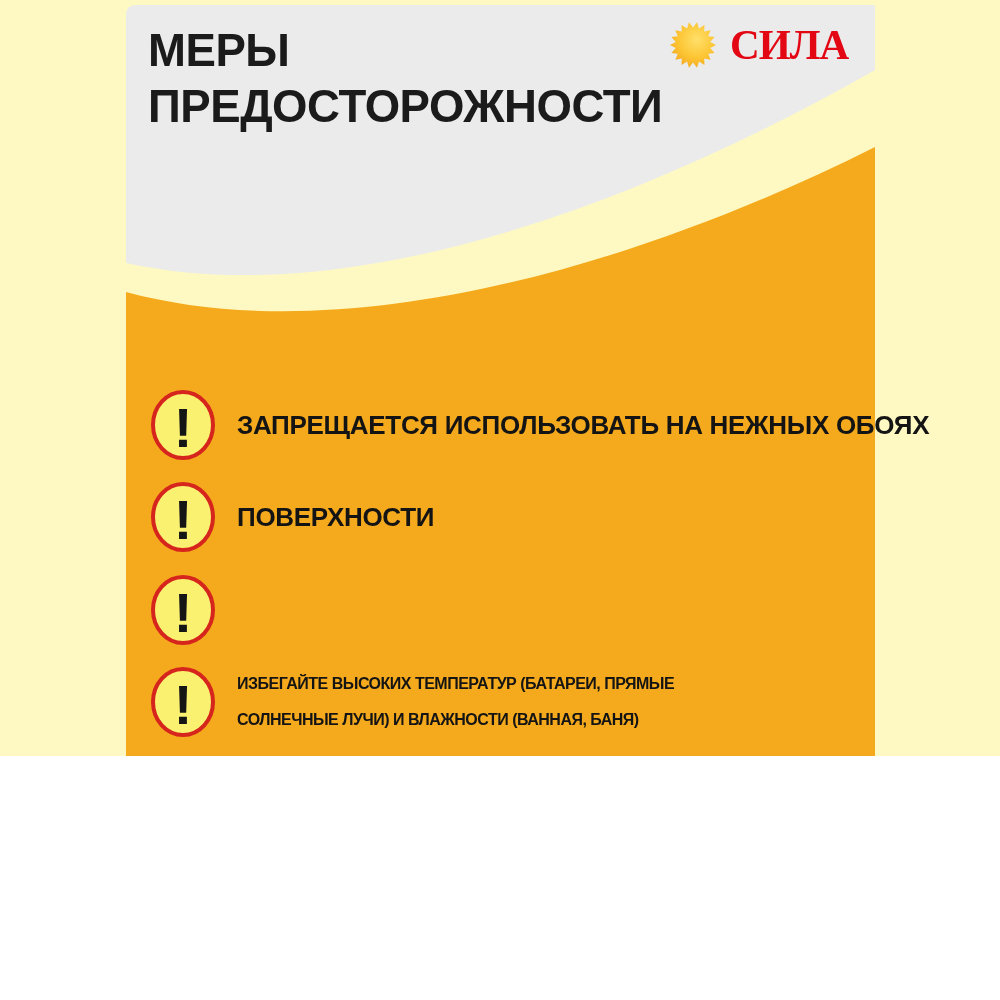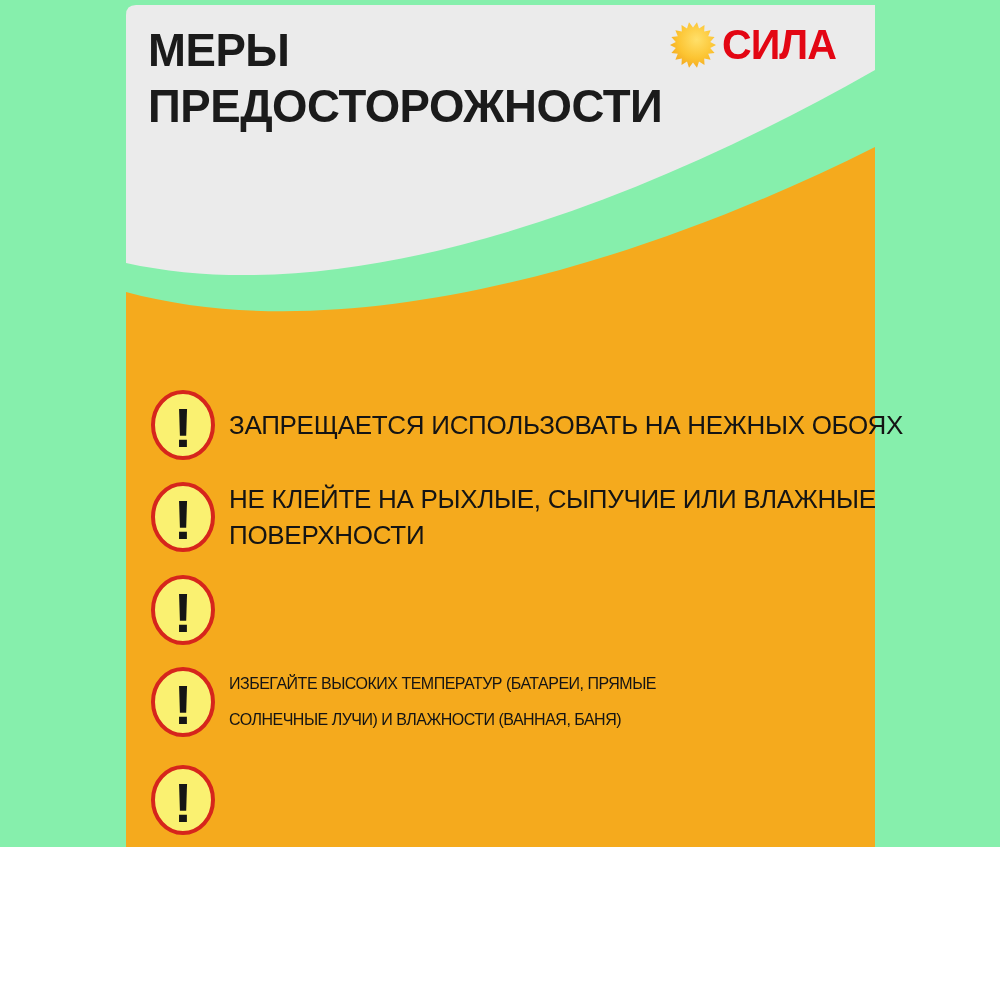--- a/index.html
+++ b/index.html
@@ -1,32 +1,32 @@
 <!DOCTYPE html>
 <html><head>
 <meta charset="utf-8">
 <style>
   html,body{margin:0;padding:0;background:#ffffff;}
   .page{
-    position:relative;width:1000px;height:847px;overflow:hidden;
-    background:#86efac;
+    position:relative;width:1000px;height:756px;overflow:hidden;
+    background:#fef9c3;
     font-family:"Liberation Sans", sans-serif;
   }
   .bg{position:absolute;left:0;top:0;width:1000px;height:1000px;}
 
   .title{
     position:absolute;left:148px;top:22px;
     font-size:47px;line-height:56px;font-weight:700;
     letter-spacing:-0.5px;color:#1b1b1b;
     transform:scaleX(0.97);transform-origin:left top;
   }
 
   .logo{
     position:absolute;left:670px;top:22px;
-    display:flex;align-items:flex-end;gap:6px;
+    display:flex;align-items:flex-end;gap:14px;font-family:Liberation Serif, serif;
   }
   .logo .sun{width:46px;height:46px;display:block;}
   .brand-name{
     font-size:42px;font-weight:700;letter-spacing:-1px;
     color:#e30613;line-height:46px;
     transform:scaleX(0.98);transform-origin:left center;
   }
 
   .warning-row{
     position:absolute;left:150px;
@@ -34,22 +34,22 @@
   }
   .row-1{top:389px;}
   .row-2{top:481px;}
   .row-3{top:574px;}
   .row-4{top:666px;}
   .row-5{top:764px;}
 
   .wicon{width:66px;height:72px;flex:0 0 66px;display:block;}
 
   .wtext{
-    font-size:26px;line-height:36px;font-weight:400;
-    letter-spacing:-0.3px;color:#141414;white-space:nowrap;
+    font-size:26px;line-height:36px;font-weight:700;
+    letter-spacing:-0.3px;color:#141414;white-space:nowrap;margin-left:8px;
   }
   .row-4 .wtext{font-size:16px;letter-spacing:-0.5px;}
 
   .excl-text{
     font-family:"Liberation Sans", sans-serif;
     font-weight:700;
   }
 </style>
 </head>
 <body>
@@ -93,21 +93,20 @@
       <div>ЗАПРЕЩАЕТСЯ ИСПОЛЬЗОВАТЬ НА НЕЖНЫХ ОБОЯХ</div>
     </div>
   </div>
 
   <div class="warning-row row-2">
     <svg class="wicon" viewBox="0 0 66 72">
       <ellipse cx="33" cy="36" rx="30" ry="33" fill="#faf171" stroke="#d6251c" stroke-width="4"></ellipse>
       <text class="excl-text" x="33" y="58" font-size="56" text-anchor="middle" fill="#151515">!</text>
     </svg>
     <div class="wtext">
-      <div>НЕ КЛЕЙТЕ НА РЫХЛЫЕ, СЫПУЧИЕ ИЛИ ВЛАЖНЫЕ</div>
       <div>ПОВЕРХНОСТИ</div>
     </div>
   </div>
 
   <div class="warning-row row-3">
     <svg class="wicon" viewBox="0 0 66 72">
       <ellipse cx="33" cy="36" rx="30" ry="33" fill="#faf171" stroke="#d6251c" stroke-width="4"></ellipse>
       <text class="excl-text" x="33" y="58" font-size="56" text-anchor="middle" fill="#151515">!</text>
     </svg>
   </div>

